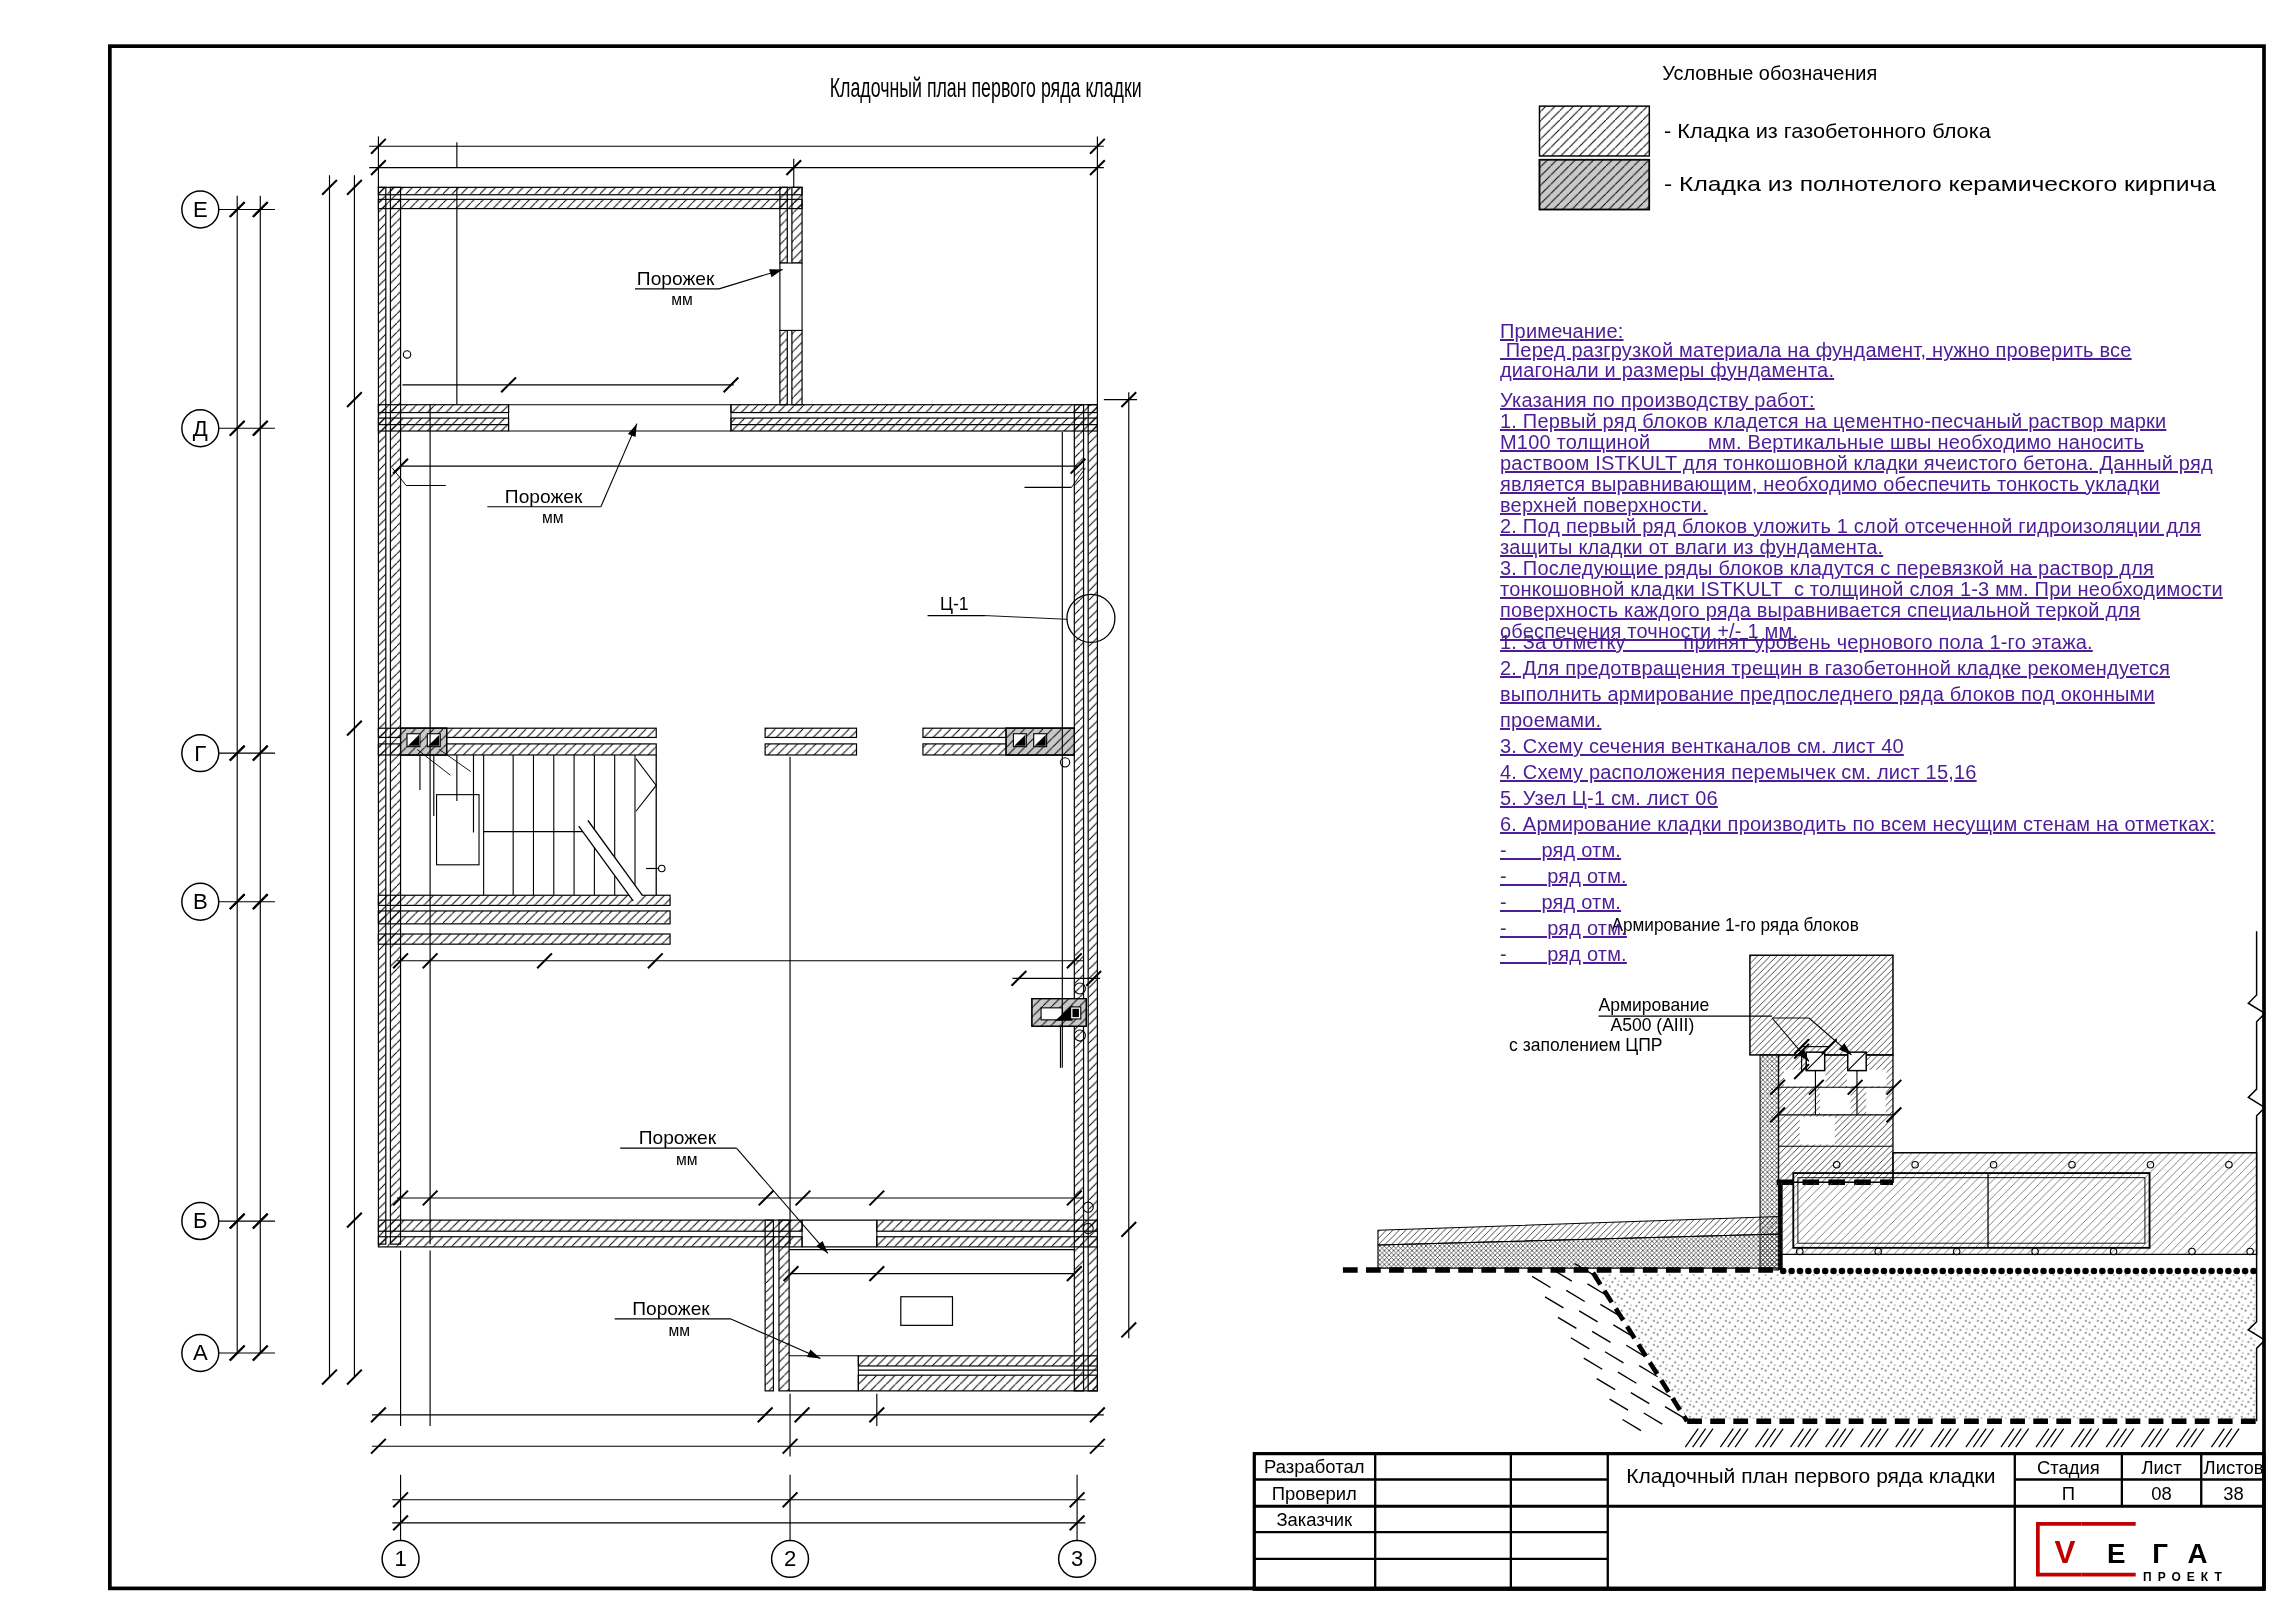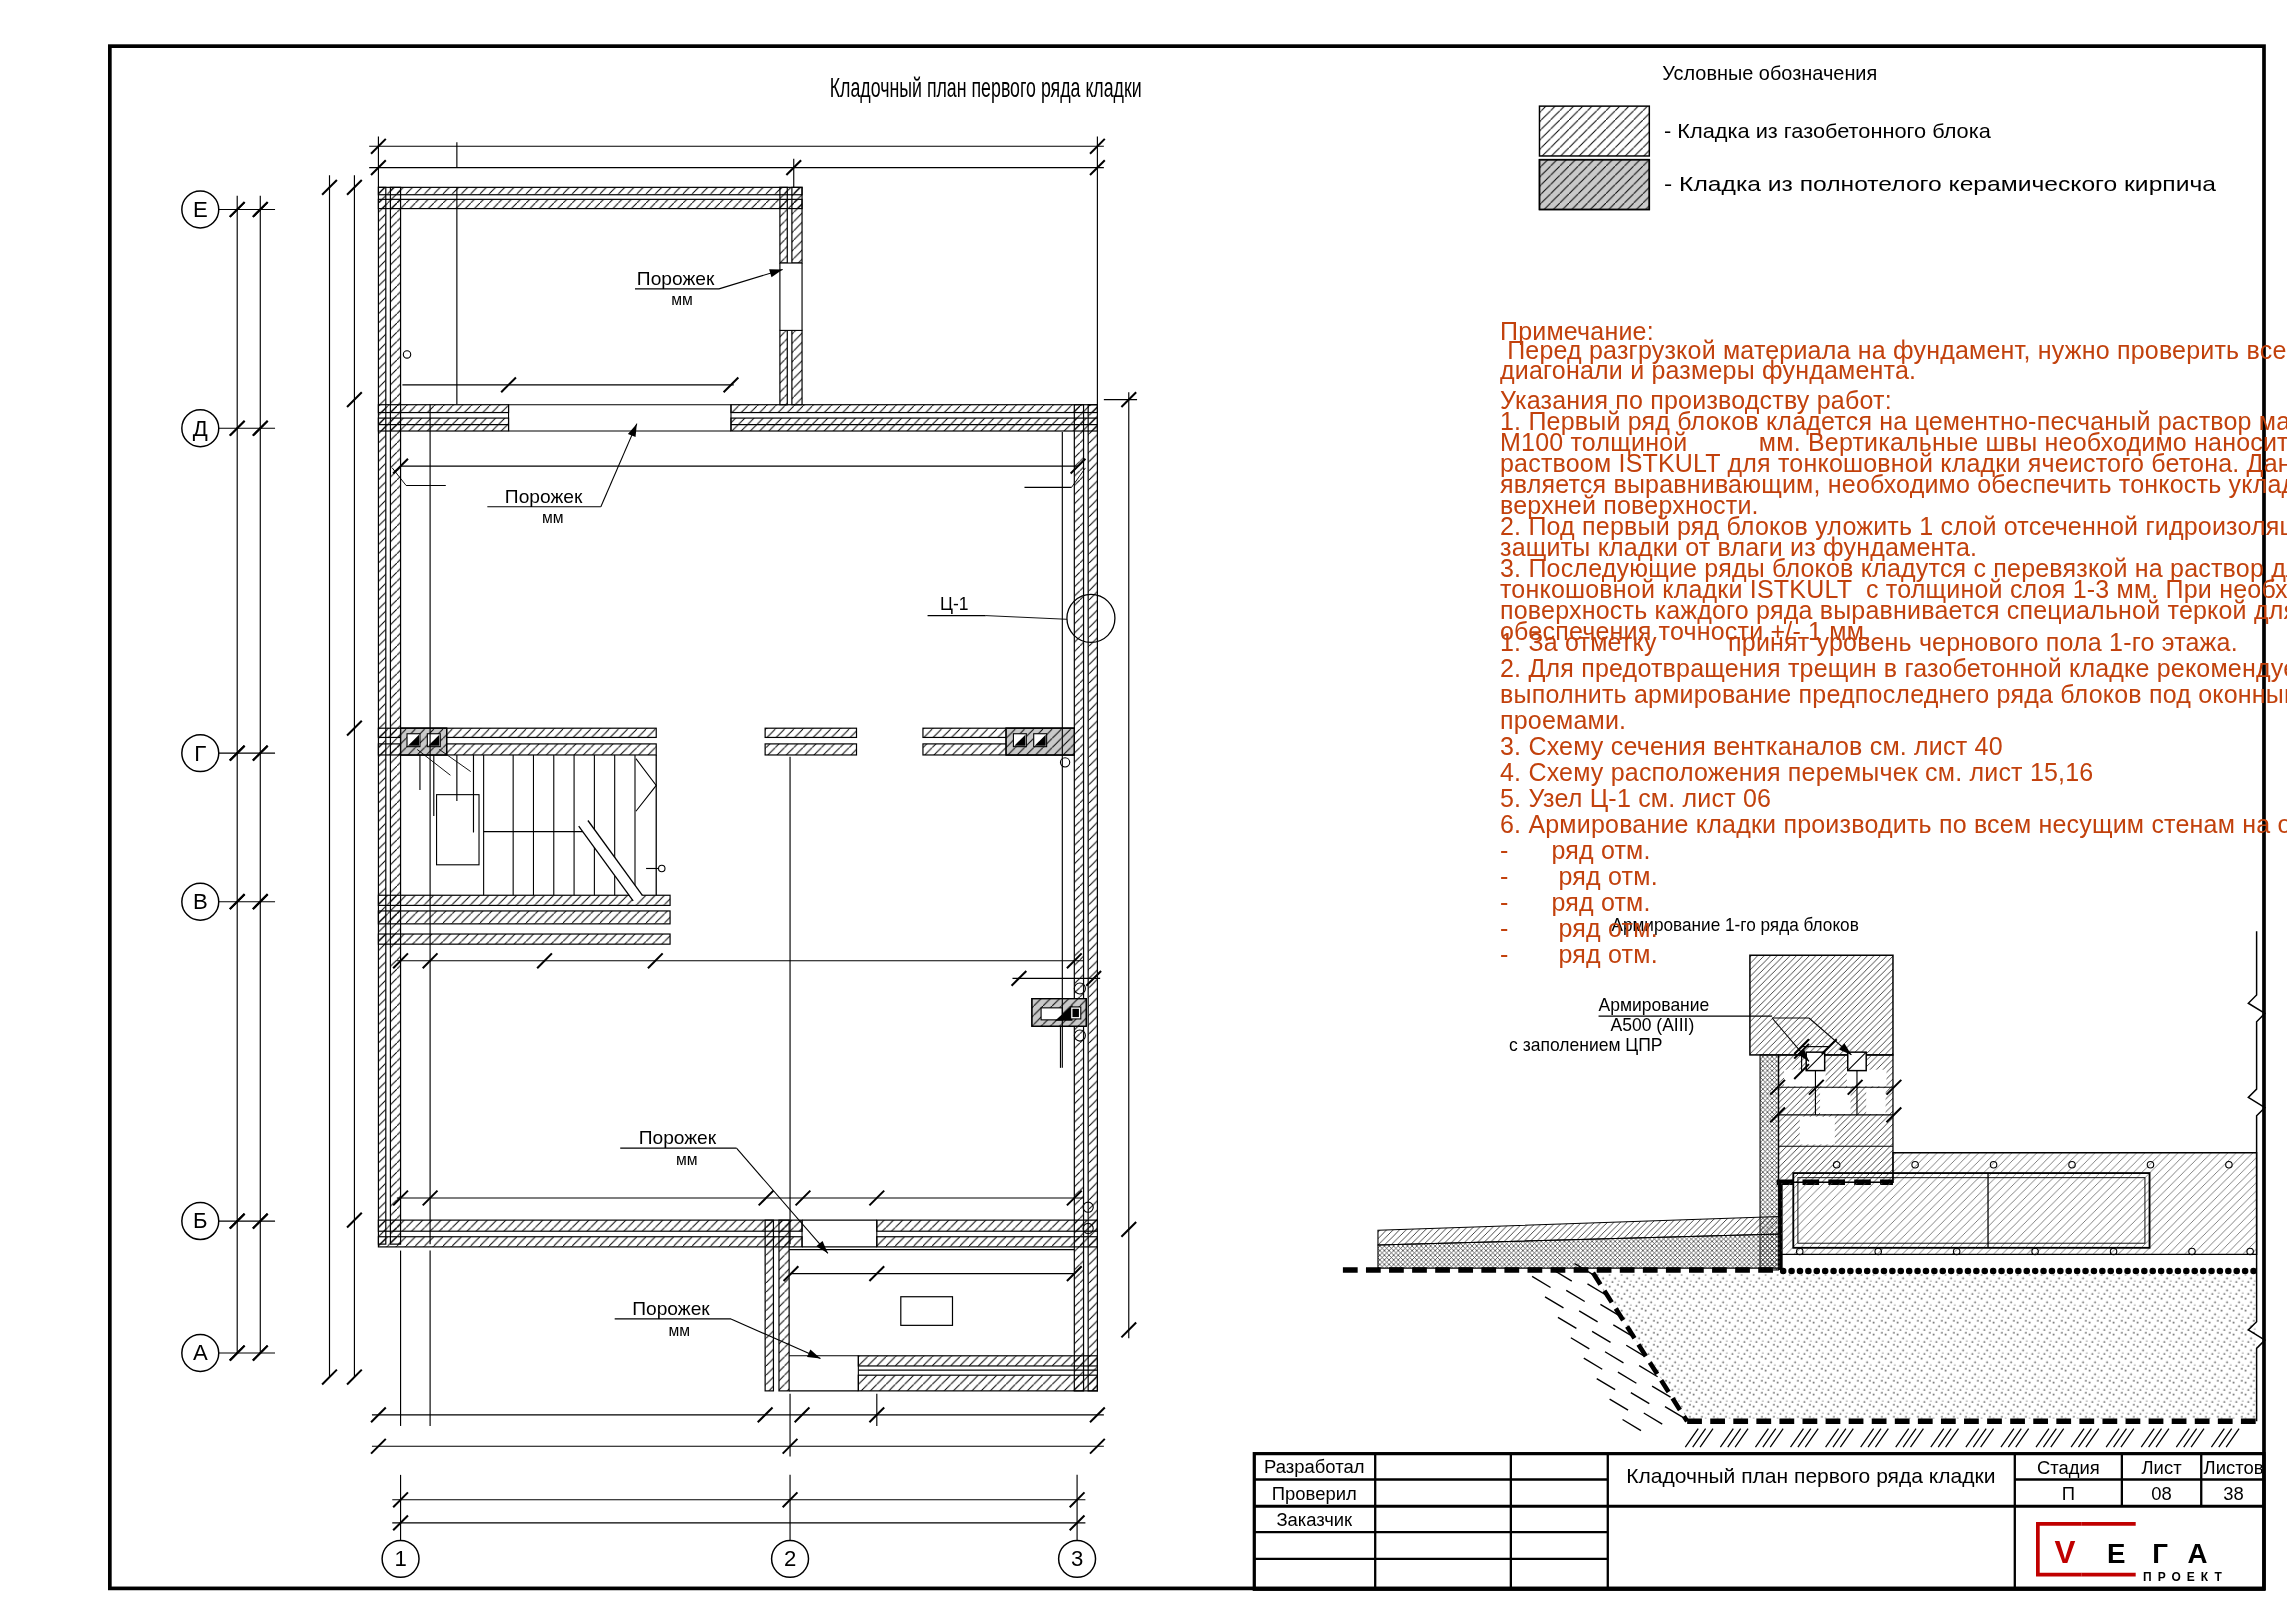--- a/index.html
+++ b/index.html
@@ -1,17 +1,17 @@
 <!DOCTYPE html>
 <html style="font-size:14.8px"><head><meta charset="utf-8">
 <style>
 html,body{margin:0;padding:0;background:#fff;}
 #page{-webkit-font-smoothing:antialiased;position:relative;width:2288px;height:1617px;background:#fff;font-family:"Liberation Sans",sans-serif;overflow:hidden;border-radius:13px;}
 #page svg{position:absolute;left:0;top:0;}
-.notes{position:absolute;white-space:pre;font-size:25px;line-height:20px;color:#c2410c;letter-spacing:0.2px;}
+.notes{position:absolute;white-space:pre;font-size:20px;line-height:20px;color:#4c1d95;letter-spacing:0.2px;text-decoration:underline;}
 </style></head><body>
 <div id="page">
 <svg width="2288" height="1617" viewBox="0 0 2479 1752" font-family="Liberation Sans, sans-serif">
 <defs>
 <pattern id="ph" patternUnits="userSpaceOnUse" width="10" height="10">
           <path d="M-1,11 L11,-1" stroke="#000" stroke-width="1.1"></path>
         </pattern>
 <pattern id="phd" patternUnits="userSpaceOnUse" width="7" height="7">
           <path d="M-1,8 L8,-1" stroke="#222" stroke-width="0.9"></path>
         </pattern>

